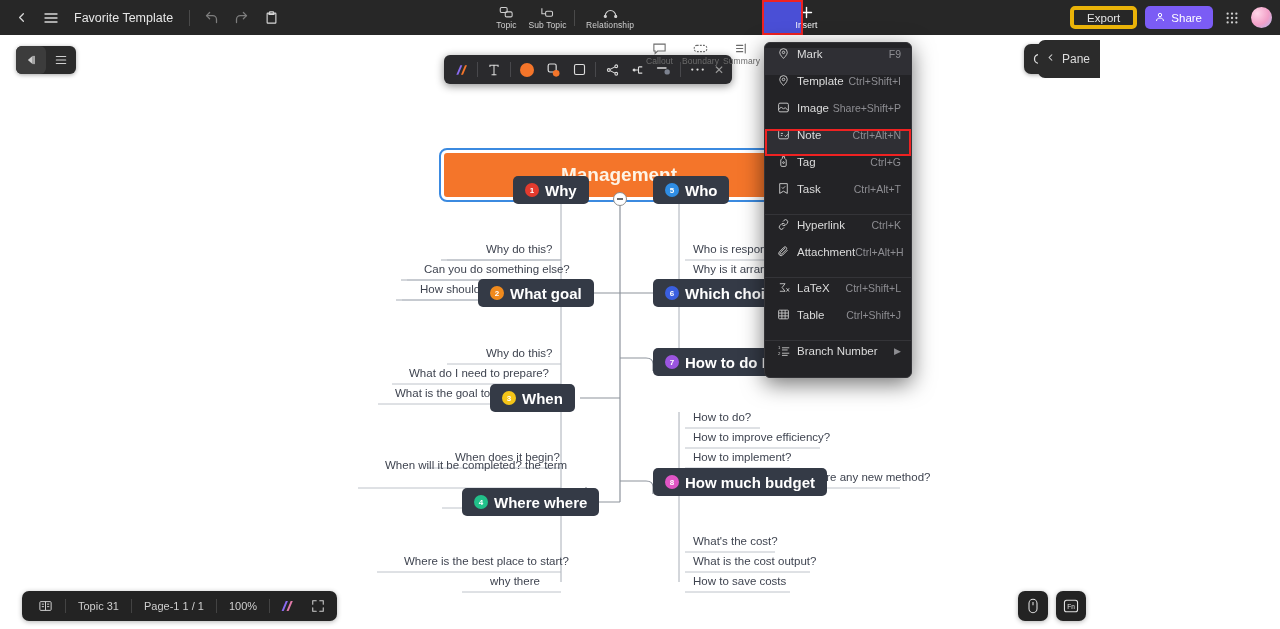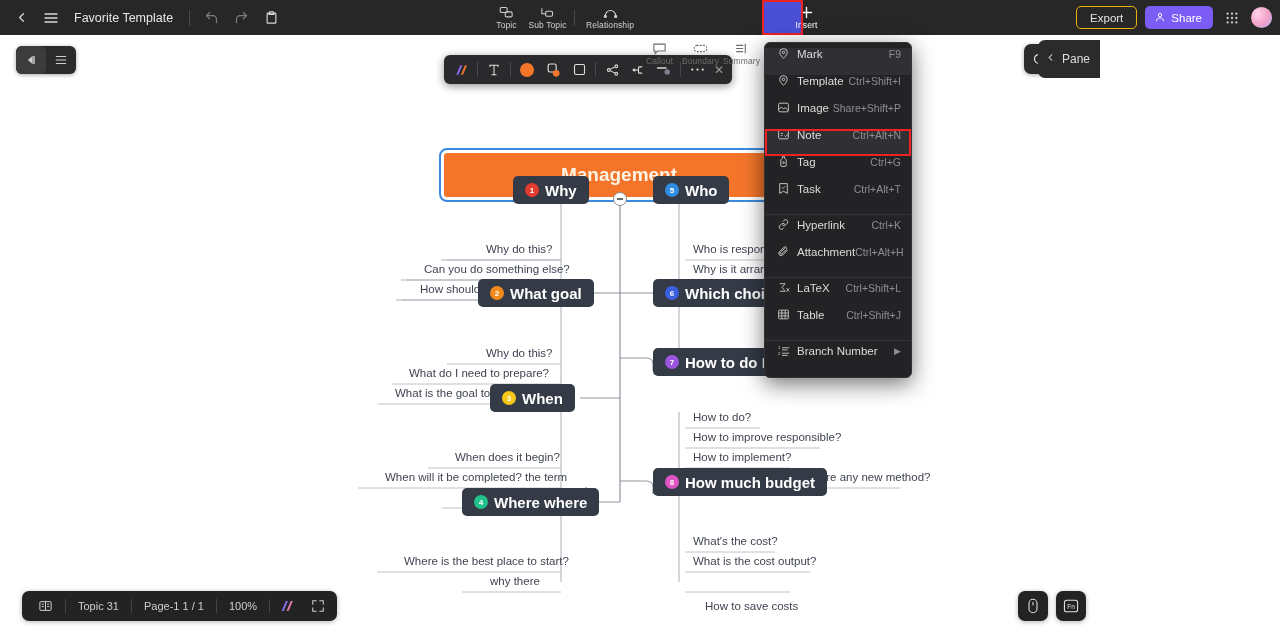--- a/index.html
+++ b/index.html
@@ -44,21 +44,21 @@
   .tool.insert-active {
     background: #4a4fd6;
     outline: 2px solid #ef2222; outline-offset: -2px;
   }
   .tool.insert-active .tlabel, .tool.insert-active .tglyph { color: #ffffff; margin-left: 48px; }
 
   .hdr-right {
     position: absolute; right: 8px; top: 0; height: 35px; display: flex; align-items: center; gap: 8px;
   }
   .btn-export {
-    height: 23px; padding: 0 13px; border-radius: 5px; border: 1px solid #eab308;
+    height: 23px; padding: 0 13px; border-radius: 5px; border: 4px solid #eab308;
     background: transparent; color: #e3e3e3; font-size: 11.5px; display: flex;
     align-items: center; cursor: pointer;
   }
   .btn-share {
     height: 23px; padding: 0 11px 0 9px; border-radius: 5px; background: #7b5cf5;
     color: #fff; font-size: 11.5px; display: flex; align-items: center; gap: 5px; cursor: pointer;
   }
   .grid-icon { width: 22px; height: 22px; display: flex; align-items: center; justify-content: center; color: #d0d0d0; cursor: pointer;}
   .avatar {
     width: 21px; height: 21px; border-radius: 50%;
@@ -421,21 +421,21 @@
     </div>
     <div class="leaf" style="left:480px; top:312px;">Why do this?</div>
     <div class="leaf" style="left:403px; top:332px;">What do I need to prepare?</div>
     <div class="leaf" style="left:389px; top:352px;">What is the goal to be achieved?</div>
 
     <div class="branch" style="left:490px; top:349px;">
       <span class="num" style="background:#f5c518">3</span>
       <span>When</span>
     </div>
     <div class="leaf" style="left:449px; top:416px;">When does it begin?</div>
-    <div class="leaf" style="left:379px; top:436px;text-align:center;">When will it be completed? the term</div>
+    <div class="leaf" style="left:379px; top:424px;text-align:center;">When will it be completed? the term</div>
     <div class="leaf" style="left:469px; top:456px;">When to check</div>
 
     <div class="branch" style="left:462px; top:453px;">
       <span class="num" style="background:#22c08a">4</span>
       <span>Where where</span>
     </div>
     <div class="leaf" style="left:398px; top:520px;">Where is the best place to start?</div>
     <div class="leaf" style="left:484px; top:540px;">why there</div>
 
     <div class="branch" style="left:653px; top:141px;">
@@ -451,31 +451,31 @@
       <span>Which choice</span>
     </div>
     <div class="leaf right" style="left:687px; top:312px;">Which proposal</div>
 
     <div class="branch" style="left:653px; top:313px;">
       <span class="num" style="background:#9b55e0">7</span>
       <span>How to do How</span>
       <span class="suffix"> to execute</span>
     </div>
     <div class="leaf right" style="left:687px; top:376px;">How to do?</div>
-    <div class="leaf right" style="left:687px; top:396px;">How to improve responsible?</div>
+    <div class="leaf right" style="left:687px; top:396px;">How to improve efficiency?</div>
     <div class="leaf right" style="left:687px; top:416px;">How to implement?</div>
     <div class="leaf right" style="left:687px; top:436px;">What's the method? Is there any new method?</div>
 
     <div class="branch" style="left:653px; top:433px;">
       <span class="num" style="background:#e055c4">8</span>
       <span>How much budget</span>
     </div>
     <div class="leaf right" style="left:687px; top:500px;">What's the cost?</div>
     <div class="leaf right" style="left:687px; top:520px;">What is the cost output?</div>
-    <div class="leaf right" style="left:687px; top:565px;margin-left:12px;">How to save costs</div>
+    <div class="leaf right" style="left:687px; top:540px;">How to save costs</div>
   </div>
 
   <div class="panel-toggle">
     <div class="pt sel">
       <svg width="15" height="12" viewBox="0 0 24 20" fill="currentColor">
           <path d="M14 3 L6 10 L14 17 Z"></path>
           <rect x="15" y="3" width="2.4" height="14" rx="1"></rect>
         </svg>
     </div>
     <div class="pt">

